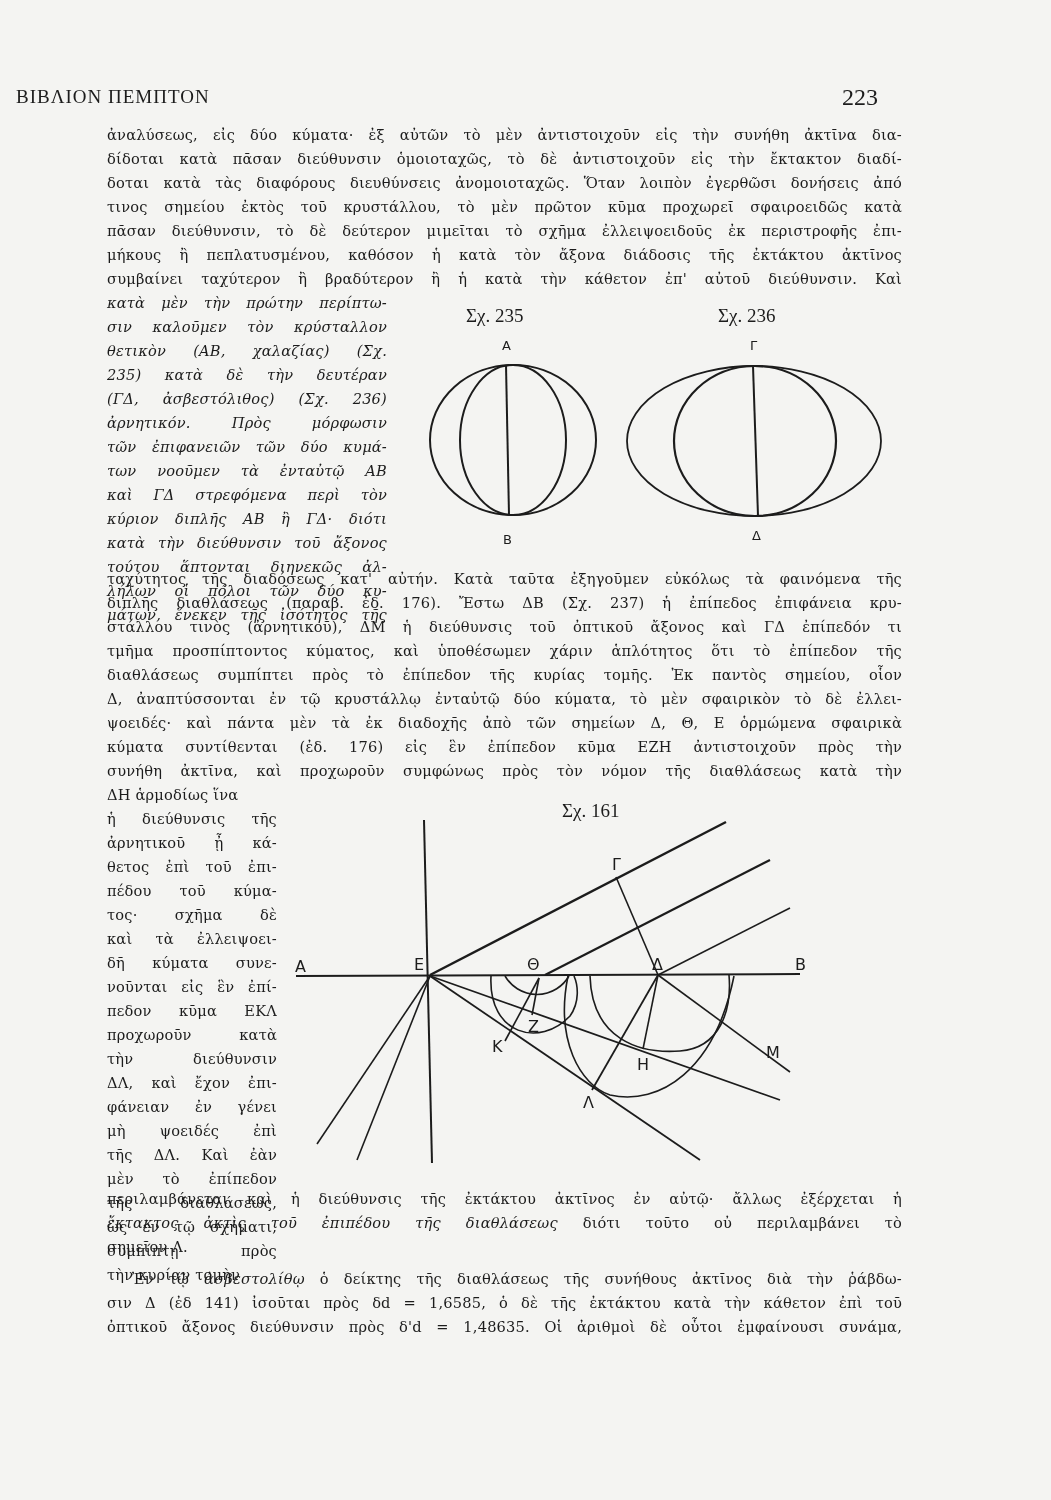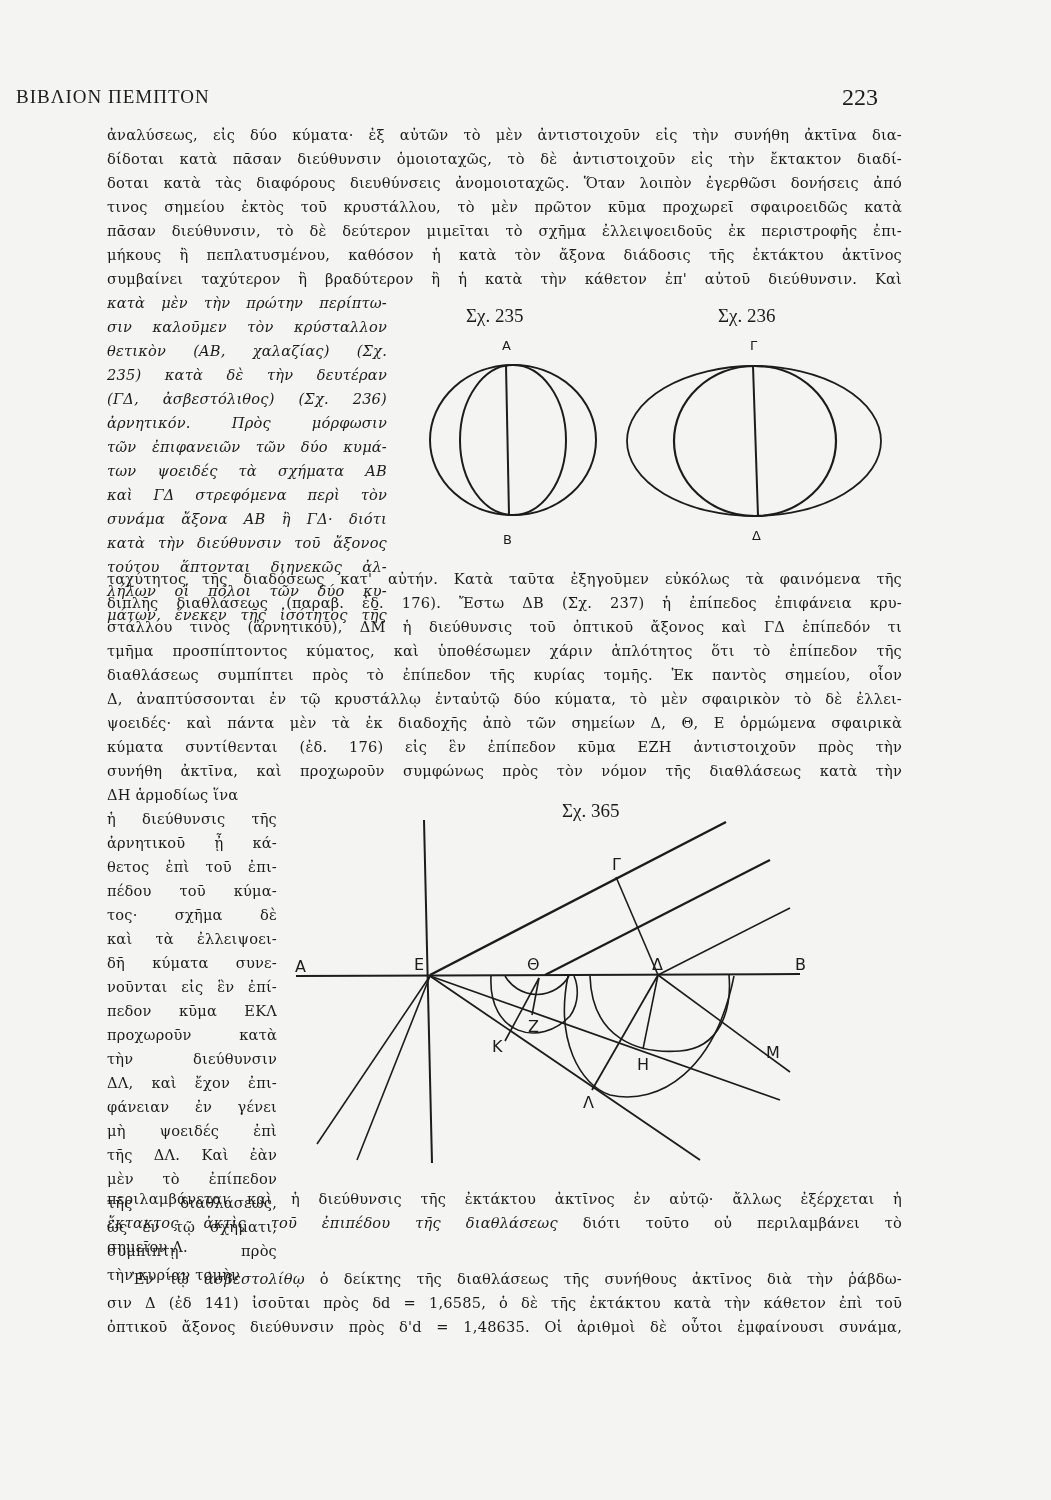--- a/index.html
+++ b/index.html
@@ -47,23 +47,23 @@
     <div class="line full" style="top:246px">μήκους ἢ πεπλατυσμένου, καθόσον ἡ κατὰ τὸν ἄξονα διάδοσις τῆς ἐκτάκτου ἀκτῖνος</div>
     <div class="line full" style="top:270px">συμβαίνει ταχύτερον ἢ βραδύτερον ἢ ἡ κατὰ τὴν κάθετον ἐπ' αὐτοῦ διεύθυνσιν. Καὶ</div>
 
     <div class="line narrow" style="top:294px">κατὰ μὲν τὴν πρώτην περίπτω-</div>
     <div class="line narrow" style="top:318px">σιν καλοῦμεν τὸν κρύσταλλον</div>
     <div class="line narrow it" style="top:342px">θετικὸν (ΑΒ, χαλαζίας) (Σχ.</div>
     <div class="line narrow" style="top:366px">235) κατὰ δὲ τὴν δευτέραν</div>
     <div class="line narrow" style="top:390px">(ΓΔ, ἀσβεστόλιθος) (Σχ. 236)</div>
     <div class="line narrow" style="top:414px">ἀρνητικόν. Πρὸς μόρφωσιν</div>
     <div class="line narrow" style="top:438px">τῶν ἐπιφανειῶν τῶν δύο κυμά-</div>
-    <div class="line narrow" style="top:462px">των ψοειδές τὰ σχήματα ΑΒ</div>
+    <div class="line narrow" style="top:462px">των νοοῦμεν τὰ ἐνταὐτῷ ΑΒ</div>
     <div class="line narrow" style="top:486px">καὶ ΓΔ στρεφόμενα περὶ τὸν</div>
-    <div class="line narrow" style="top:510px">συνάμα ἄξονα ΑΒ ἢ ΓΔ· διότι</div>
+    <div class="line narrow" style="top:510px">κύριον διπλῆς ΑΒ ἢ ΓΔ· διότι</div>
     <div class="line narrow" style="top:534px">κατὰ τὴν διεύθυνσιν τοῦ ἄξονος</div>
     <div class="line narrow" style="top:558px">τούτου ἅπτονται διηνεκῶς ἀλ-</div>
     <div class="line narrow" style="top:582px">λήλων οἱ πόλοι τῶν δύο κυ-</div>
     <div class="line narrow" style="top:606px">μάτων, ἕνεκεν τῆς ἰσότητος τῆς</div>
   </div>
 
   <div class="caption" style="left:466px; top:305px">Σχ. 235</div>
   <div class="caption" style="left:718px; top:305px">Σχ. 236</div>
 
   <svg style="position:absolute; left:0; top:0" width="1051" height="1500">
@@ -110,21 +110,21 @@
     <div class="line narrower" style="top:1098px">φάνειαν ἐν γένει</div>
     <div class="line narrower" style="top:1122px">μὴ ψοειδές ἐπὶ</div>
     <div class="line narrower" style="top:1146px">τῆς ΔΛ. Καὶ ἐὰν</div>
     <div class="line narrower" style="top:1170px">μὲν τὸ ἐπίπεδον</div>
     <div class="line narrower" style="top:1194px">τῆς διαθλάσεως,</div>
     <div class="line narrower" style="top:1218px">ὡς ἐν τῷ σχήματι,</div>
     <div class="line narrower" style="top:1242px">συμπίπτῃ πρὸς</div>
     <div class="line narrower last" style="top:1266px">τὴν κυρίαν τομὴν</div>
   </div>
 
-  <div class="caption" style="left:562px; top:800px">Σχ. 365</div>
+  <div class="caption" style="left:562px; top:800px">Σχ. 161</div>
   <svg style="position:absolute; left:0; top:0" width="1051" height="1500">
 
     <line x1="296" y1="976" x2="800" y2="974" stroke-width="2"></line>
 
     <line x1="424" y1="820" x2="432" y2="1163" stroke-width="2"></line>
 
     <line x1="430" y1="975" x2="726" y2="822" stroke-width="2.4"></line>
     <line x1="545" y1="975" x2="770" y2="860" stroke-width="2.2"></line>
     <line x1="658" y1="975" x2="790" y2="908" stroke-width="1.6"></line>
 

